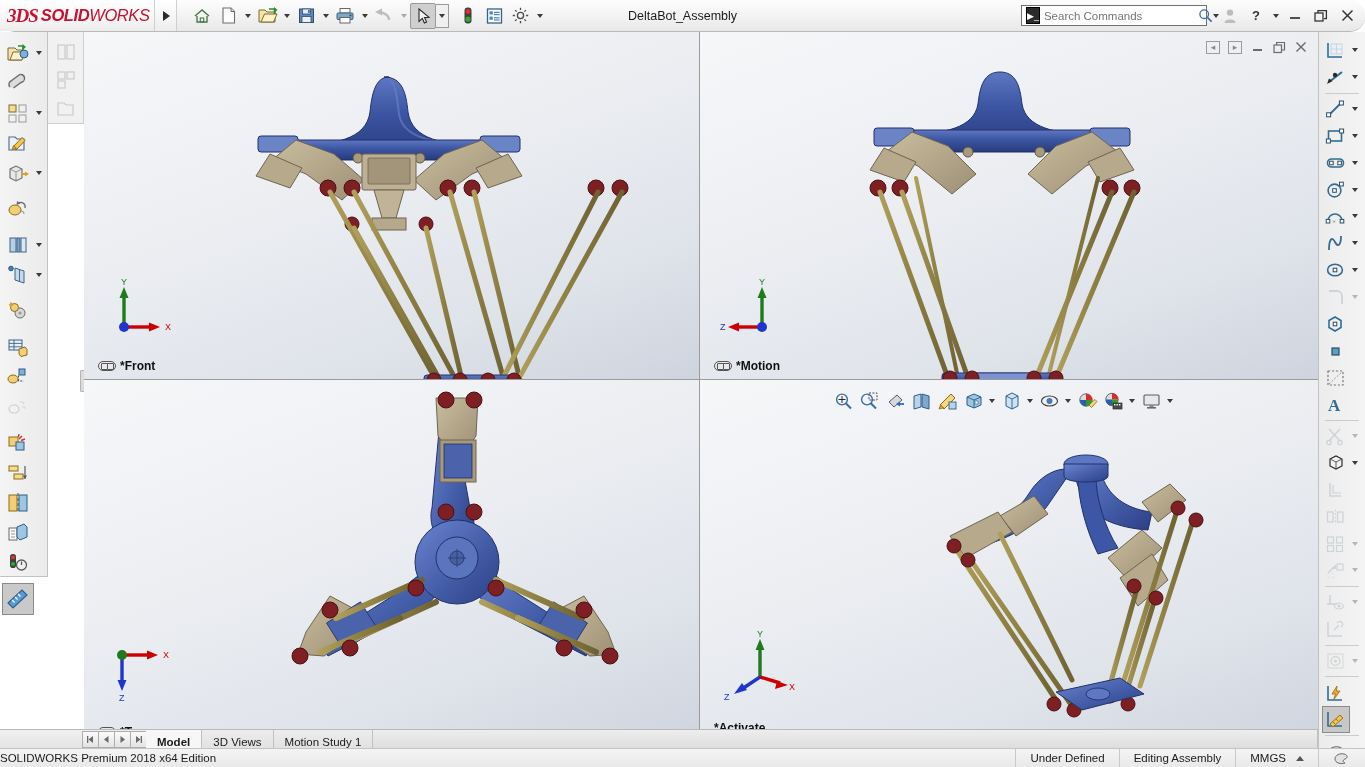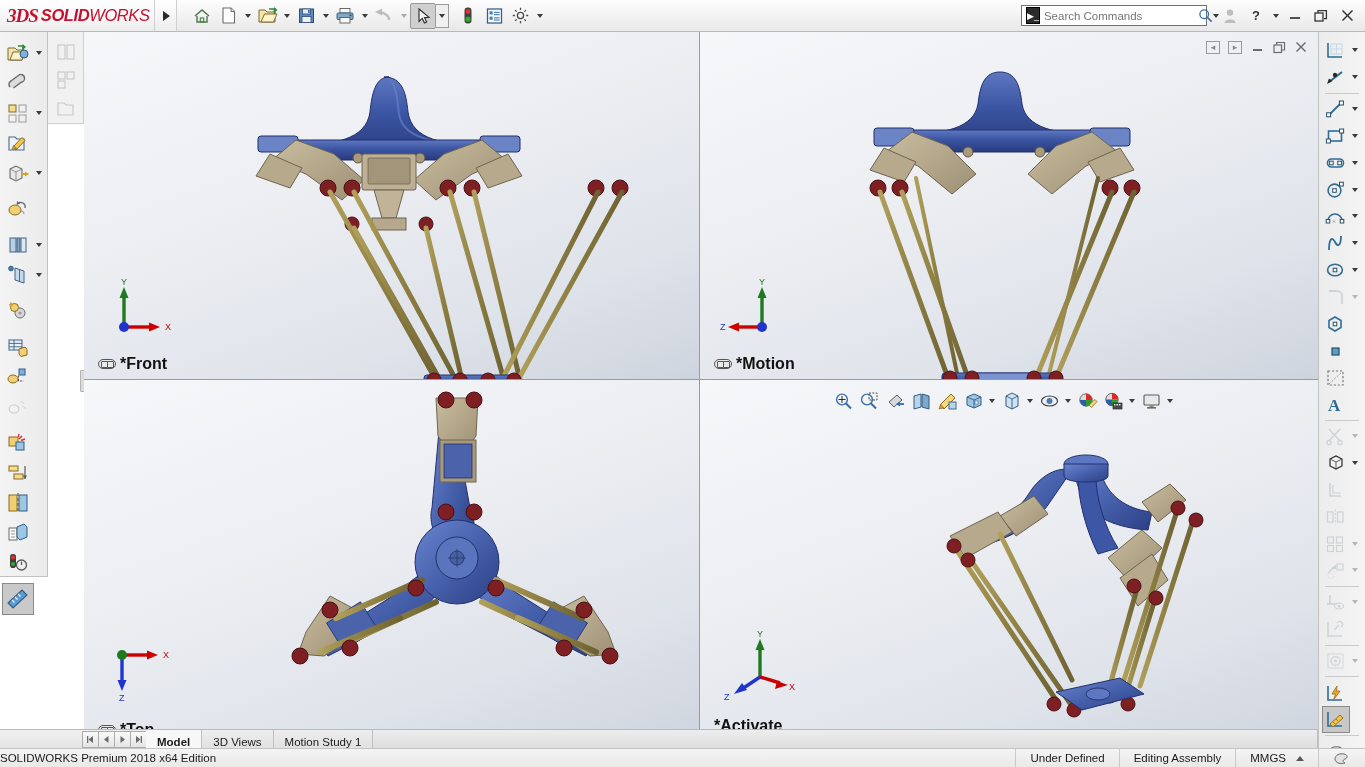--- a/index.html
+++ b/index.html
@@ -10,21 +10,21 @@
     background: #ffffff;
     -webkit-font-smoothing: antialiased;
   }
   #app { position: relative; width: 1365px; height: 767px; }
 
   
   .titlebar {
     position: absolute; top: 0; left: 0; width: 1365px; height: 32px;
     background: linear-gradient(to bottom,#fdfdfd 0%, #f2f2f2 55%, #e8e8e8 100%);
     border-bottom: 1px solid #b9b9b9;
-    display: flex; align-items: center;
+    display: flex; align-items: center; border-radius: 15px;
   }
   .sw-logo {
     width: 155px; height: 31px;
     display: flex; align-items: center; padding-left: 7px;
     background: linear-gradient(to bottom,#ffffff 0%, #f6f6f6 60%, #ececec 100%);
     border-right: 1px solid #cfcfcf;
     position: relative;
   }
   .sw-logo .ds {
     font-family: "Liberation Serif", serif;
@@ -126,21 +126,21 @@
   .vp.tl { left:0;   top:0;   width:615px; height:347px; }
   .vp.tr { left:616px; top:0; width:618px; height:347px; }
   .vp.bl { left:0;   top:348px; width:615px; height:365px; }
   .vp.br { left:616px; top:348px; width:618px; height:365px; }
   .vsplit-v { position:absolute; left:615px; top:0; width:1px; height:713px; background:#9b9b9b; }
   .vsplit-h { position:absolute; left:0; top:347px; width:1234px; height:1px; background:#9b9b9b; }
 
   .vlabel {
     position:absolute; bottom:6px; left:14px;
     font-family:"Liberation Sans",sans-serif;
-    font-size:16px; font-weight:bold; color:#111;
+    font-size:12px; font-weight:bold; color:#111;
     display:flex; align-items:center; gap:4px; white-space:nowrap;
   }
   .linkico {
     display:inline-block; width:18px;height:10px;
     border:1.4px solid #555; border-radius:5px; position:relative; background:#e9e9e9;
   }
   .linkico::before,.linkico::after{
     content:''; position:absolute; top:1.2px; width:5px;height:5px;
     border:1.2px solid #555; border-radius:1px;
   }
@@ -326,20 +326,21 @@
             <path d="M9.5 1.8 v2.1 M9.5 15.1 v2.1 M1.8 9.5 h2.1 M15.1 9.5 h2.1
                      M4.1 4.1 l1.5 1.5 M13.4 13.4 l1.5 1.5 M14.9 4.1 l-1.5 1.5 M5.6 13.4 l-1.5 1.5"></path>
           </g>
         </svg>
       </div>
       <div class="tb-caret">
           <i class="caret-g"></i>
         </div>
     </div>
 
+    <div class="doc-title">DeltaBot_Assembly</div>
 
     <div class="right-cluster">
       <div class="searchbox">
         <div class="sicon">▶_</div>
         <input type="text" placeholder="Search Commands" style="">
         <div class="mag">
           <svg width="15" height="15" viewBox="0 0 15 15">
             <circle cx="6.2" cy="6.2" r="4.3" fill="none" stroke="#3b6ea8" stroke-width="1.3"></circle>
             <line x1="9.4" y1="9.4" x2="13.6" y2="13.6" stroke="#3b6ea8" stroke-width="1.6"></line>
           </svg>

